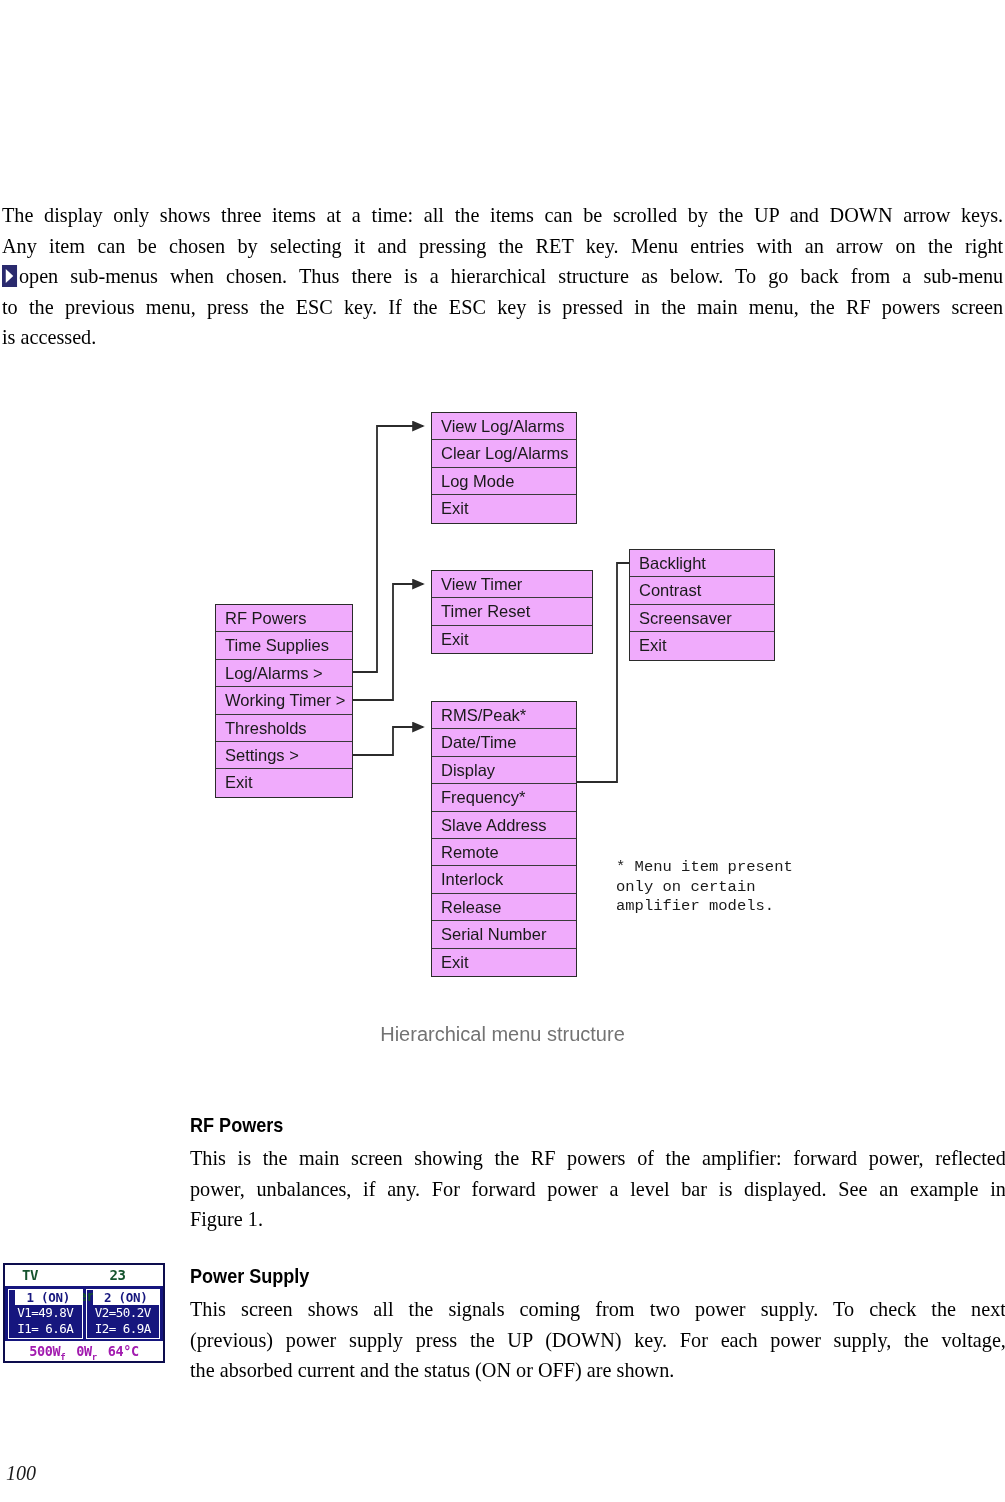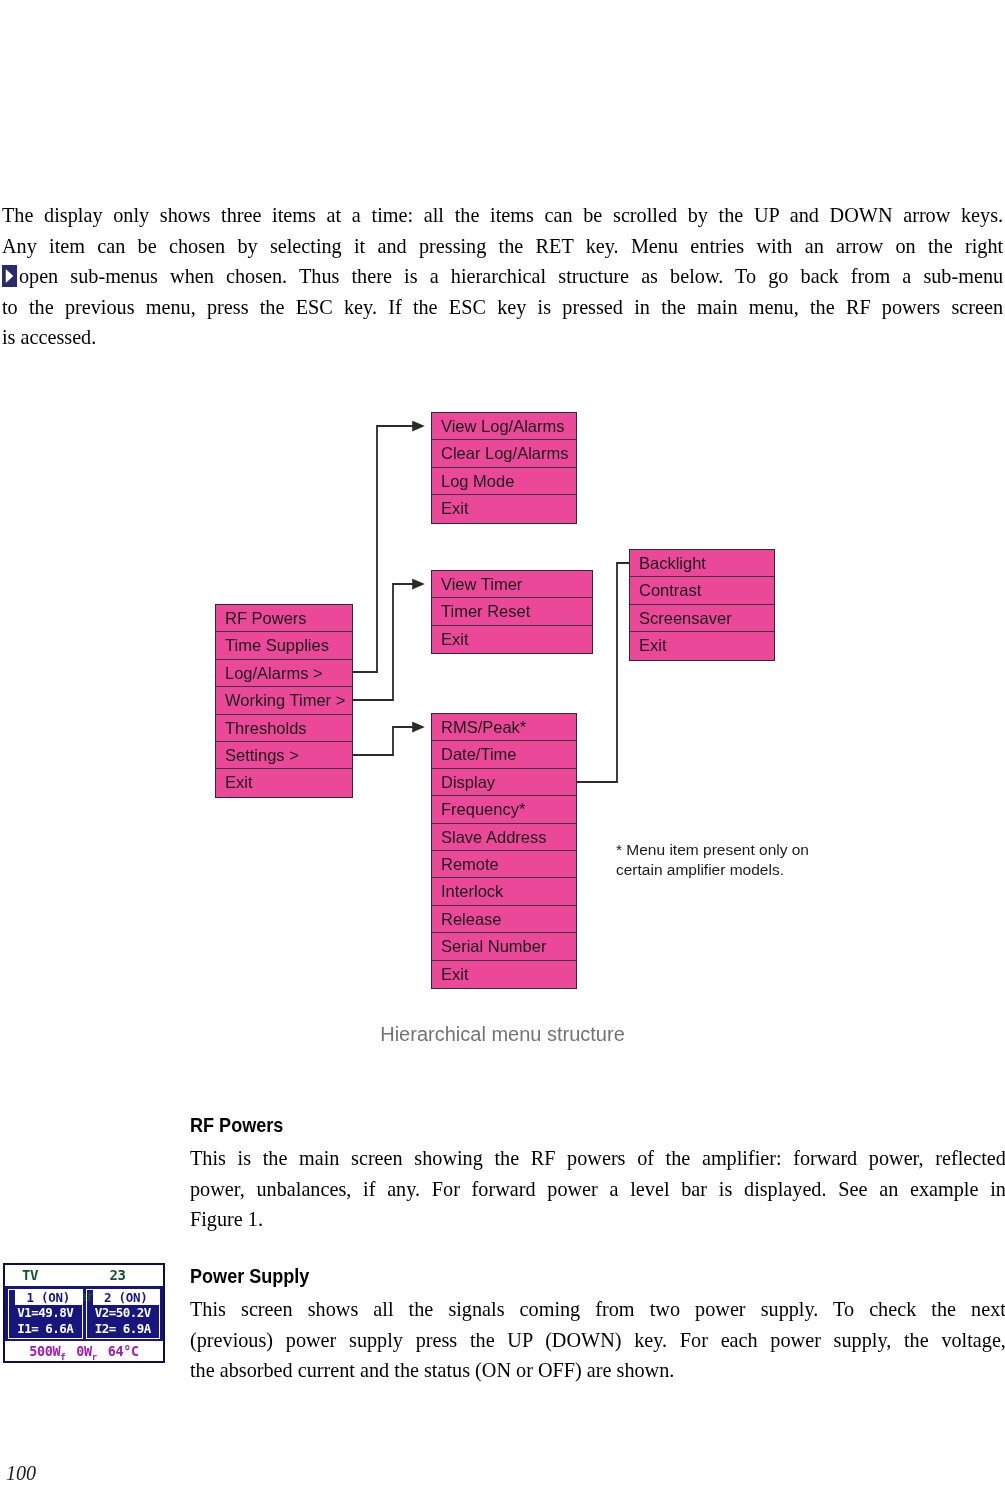--- a/index.html
+++ b/index.html
@@ -71,49 +71,49 @@
     height: 620px;
   }
   #diagram-svg {
     position: absolute;
     left: 0; top: 0;
     width: 1005px; height: 620px;
   }
   .menu-box {
     position: absolute;
     border: 1.6px solid #2b2b2b;
-    background: #ec4899;
+    background: #f0abfc;
     box-sizing: border-box;
   }
   .menu-row {
     height: 27.4px;
     border-bottom: 1.3px solid #3a3a3a;
     box-sizing: border-box;
     font-family: "Liberation Sans", sans-serif;
     font-size: 16.5px;
     color: #1a1a1a;
     line-height: 27.4px;
     padding-left: 9px;
     white-space: nowrap;
     overflow: hidden;
   }
   .menu-row:last-child { border-bottom: none; }
 
   #box-main   { left: 215px; top: 209px; width: 138px; }
   #box-log    { left: 431px; top: 17px;  width: 146px; }
   #box-timer  { left: 431px; top: 175px; width: 162px; }
-  #box-settings { left: 431px; top: 318px; width: 146px; }
+  #box-settings { left: 431px; top: 306px; width: 146px; }
   #box-display { left: 629px; top: 154px; width: 146px; }
 
   #footnote-note {
     position: absolute;
     left: 616px;
-    top: 445px;
+    top: 463px;
     width: 200px;
-    font-family: Liberation Sans, sans-serif;
+    font-family: Liberation Mono, monospace;
     font-size: 15.5px;
     line-height: 19.5px;
     color: #1a1a1a;
   }
 
   #diagram-caption {
     position: absolute;
     left: 0;
     top: 1023px;
     width: 1005px;
@@ -192,21 +192,21 @@
     font-weight: bold;
     text-align: center;
     line-height: 15px;
     height: 15px;
     letter-spacing: -0.3px;
     margin-left: 6px;
   }
   .lcd-psu-line {
     color: #ffffff;
     font-size: 12.5px;
-    font-weight: bold;
+    font-weight: normal;
     line-height: 16px;
     text-align: center;
     letter-spacing: -0.5px;
   }
   .lcd-footer {
     position: absolute;
     left: 0; bottom: 0;
     width: 100%;
     height: 20px;
     background: #ffffff;

